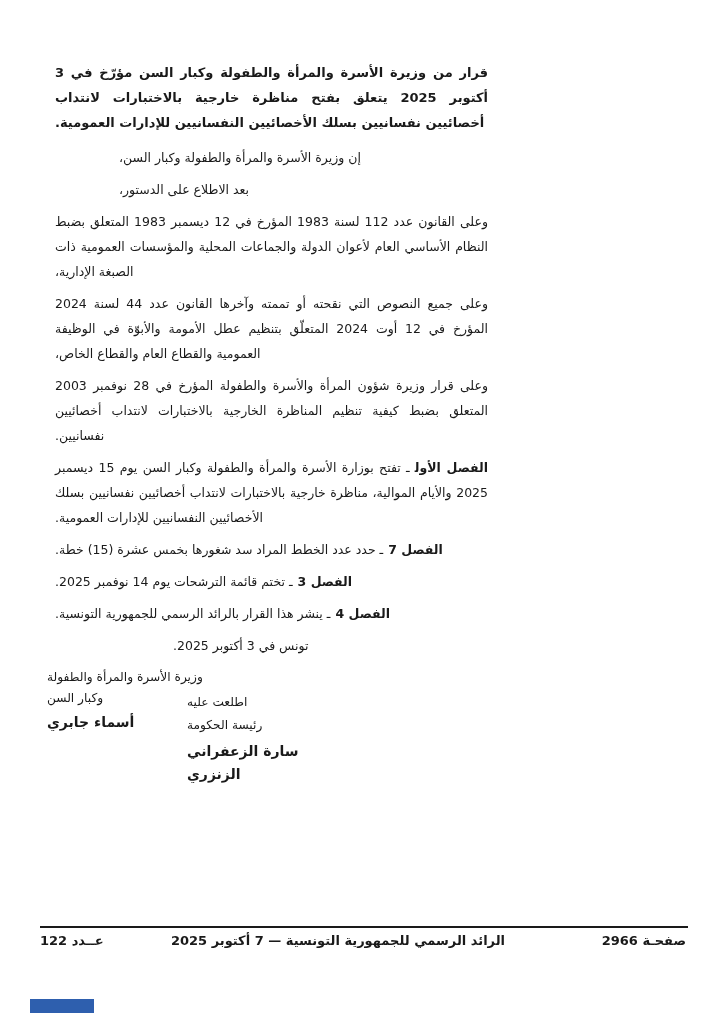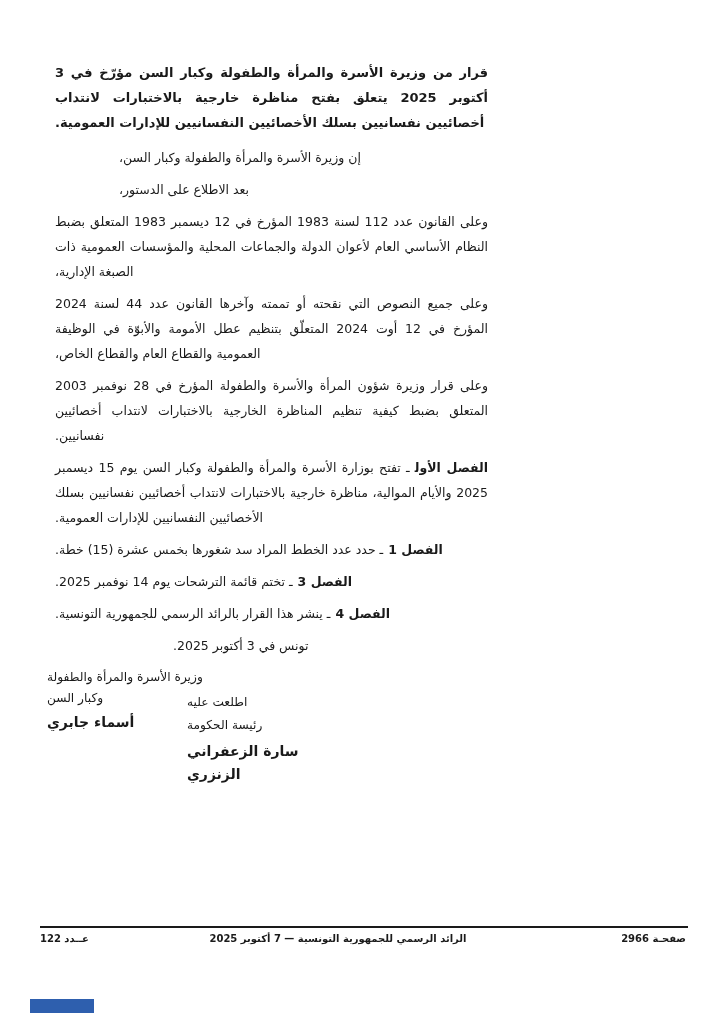--- a/index.html
+++ b/index.html
@@ -56,21 +56,21 @@
   .footer-rule {
     position:absolute;
     left:40px; top:926px;
     width:648px; height:2px;
     background:#1a1a1a;
   }
   .footer-text {
     position:absolute;
     top:933px;
     font-weight:700;
-    font-size:10px;
+    font-size:13px;
     direction:rtl;
     white-space:nowrap;
   }
   .footer-page { right:38px; }
   .footer-journal { left:0; width:676px; text-align:center; }
   .footer-issue { left:40px; }
   .accent-bar {
     position:absolute;
     left:30px; top:999px;
     width:64px; height:14px;
@@ -93,21 +93,21 @@
     <p class="para">وعلى القانون عدد 112 لسنة 1983 المؤرخ في 12 ديسمبر 1983 المتعلق بضبط النظام الأساسي العام لأعوان الدولة والجماعات المحلية والمؤسسات العمومية ذات الصبغة الإدارية،</p>
 
     <p class="para">وعلى جميع النصوص التي نقحته أو تممته وآخرها القانون عدد 44 لسنة 2024 المؤرخ في 12 أوت 2024 المتعلّق بتنظيم عطل الأمومة والأبوّة في الوظيفة العمومية والقطاع العام والقطاع الخاص،</p>
 
 
     <p class="para">وعلى قرار وزيرة شؤون المرأة والأسرة والطفولة المؤرخ في 28 نوفمبر 2003 المتعلق بضبط كيفية تنظيم المناظرة الخارجية بالاختبارات لانتداب أخصائيين نفسانيين.</p>
 
 
     <p class="article"><span class="art-label">الفصل الأول</span><span>ـ تفتح بوزارة الأسرة والمرأة والطفولة وكبار السن يوم 15 ديسمبر 2025 والأيام الموالية، مناظرة خارجية بالاختبارات لانتداب أخصائيين نفسانيين بسلك الأخصائيين النفسانيين للإدارات العمومية.</span></p>
 
-    <p class="article"><span class="art-label">الفصل 1</span><span>ـ حدد عدد الخطط المراد سد شغورها بخمس عشرة (15) خطة.</span></p>
+    <p class="article"><span class="art-label">الفصل 7</span><span>ـ حدد عدد الخطط المراد سد شغورها بخمس عشرة (15) خطة.</span></p>
 
     <p class="article"><span class="art-label">الفصل 3</span><span>ـ تختم قائمة الترشحات يوم 14 نوفمبر 2025.</span></p>
 
     <p class="article"><span class="art-label">الفصل 4</span><span>ـ ينشر هذا القرار بالرائد الرسمي للجمهورية التونسية.</span></p>
 
     <p class="standalone indent-118">تونس في 3 أكتوبر 2025.</p>
 
     <div class="sig-row">
       <div class="sig-stack sig-minister">
         <div>وزيرة الأسرة والمرأة والطفولة</div>

